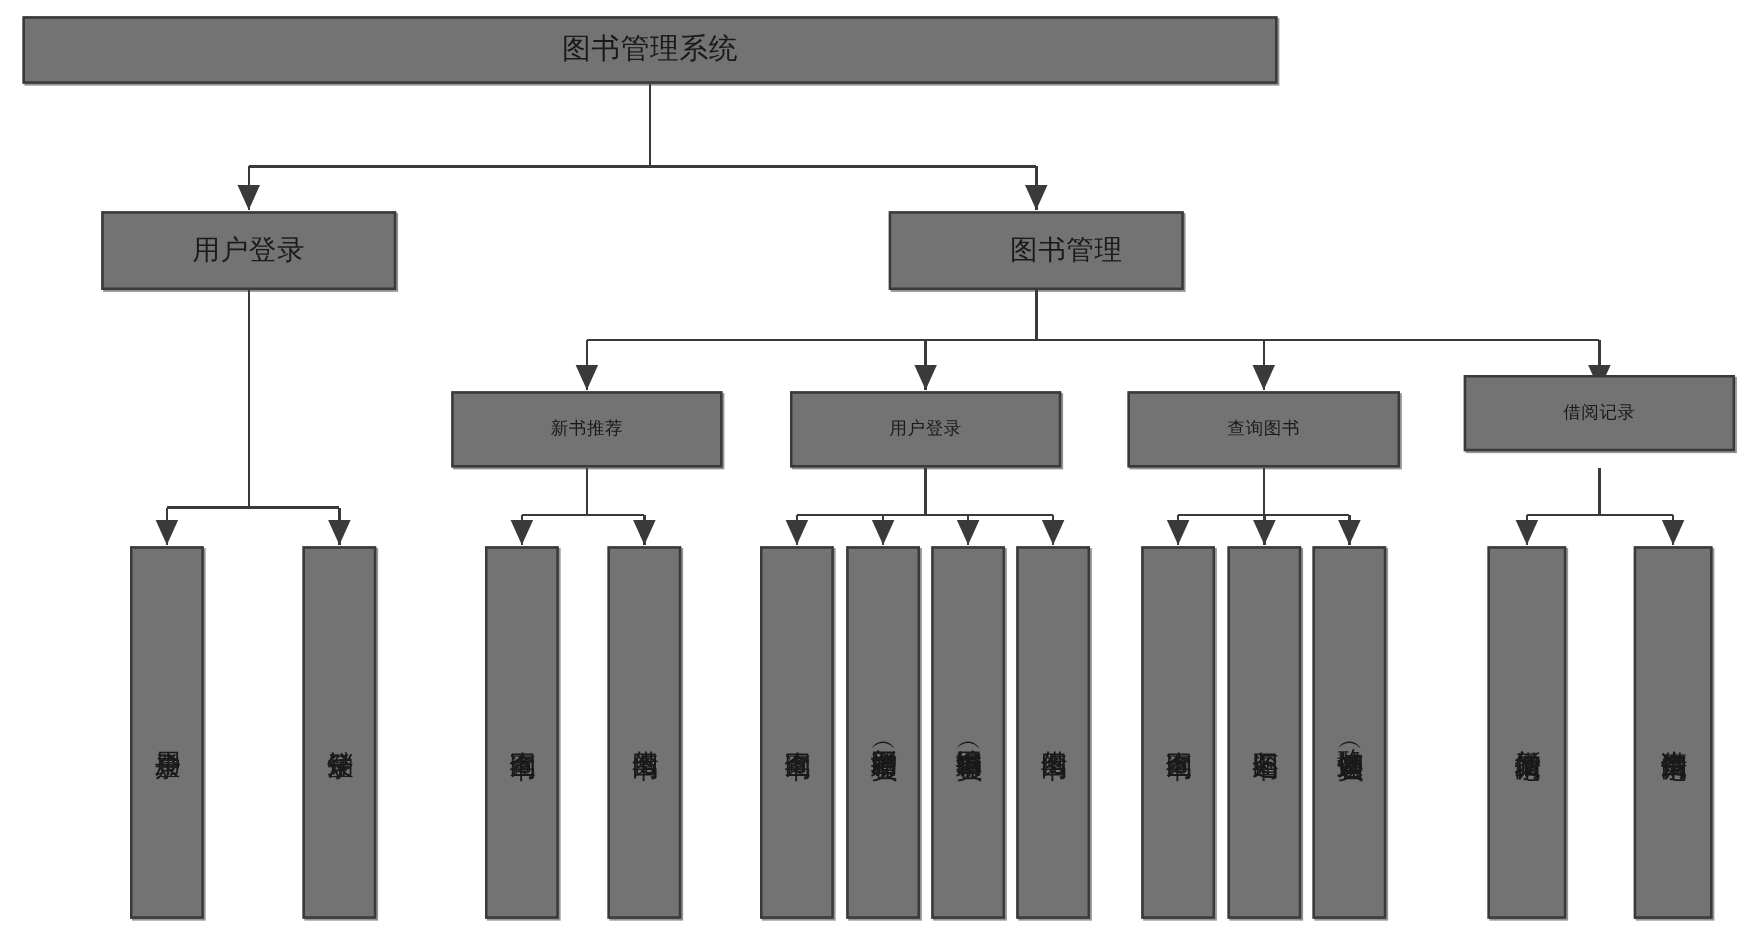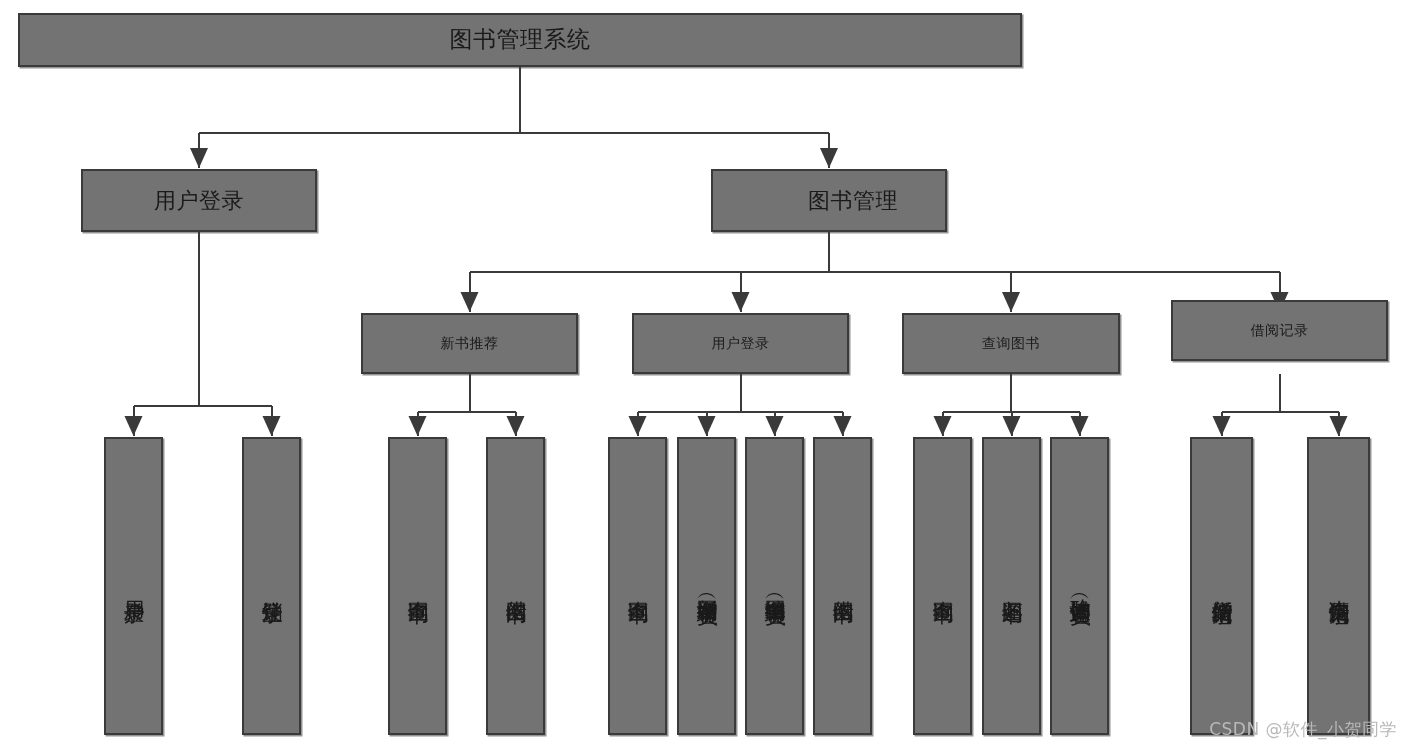--- a/index.html
+++ b/index.html
@@ -194,14 +194,13 @@
         <span class="node-label">确认归还（管理员）</span>
       </div>
       <div class="node node-leaf" style="left: 1190px; top: 437px; width: 63px; height: 298px;">
         <span class="node-label">新增借阅记录</span>
       </div>
       <div class="node node-leaf" style="left: 1307px; top: 437px; width: 63px; height: 298px;">
         <span class="node-label">查询借阅记录</span>
       </div>
     </div>
 
-  <div id="watermark">CSDN @软件_小贺同学</div>
 </div>
 
 </body></html>

